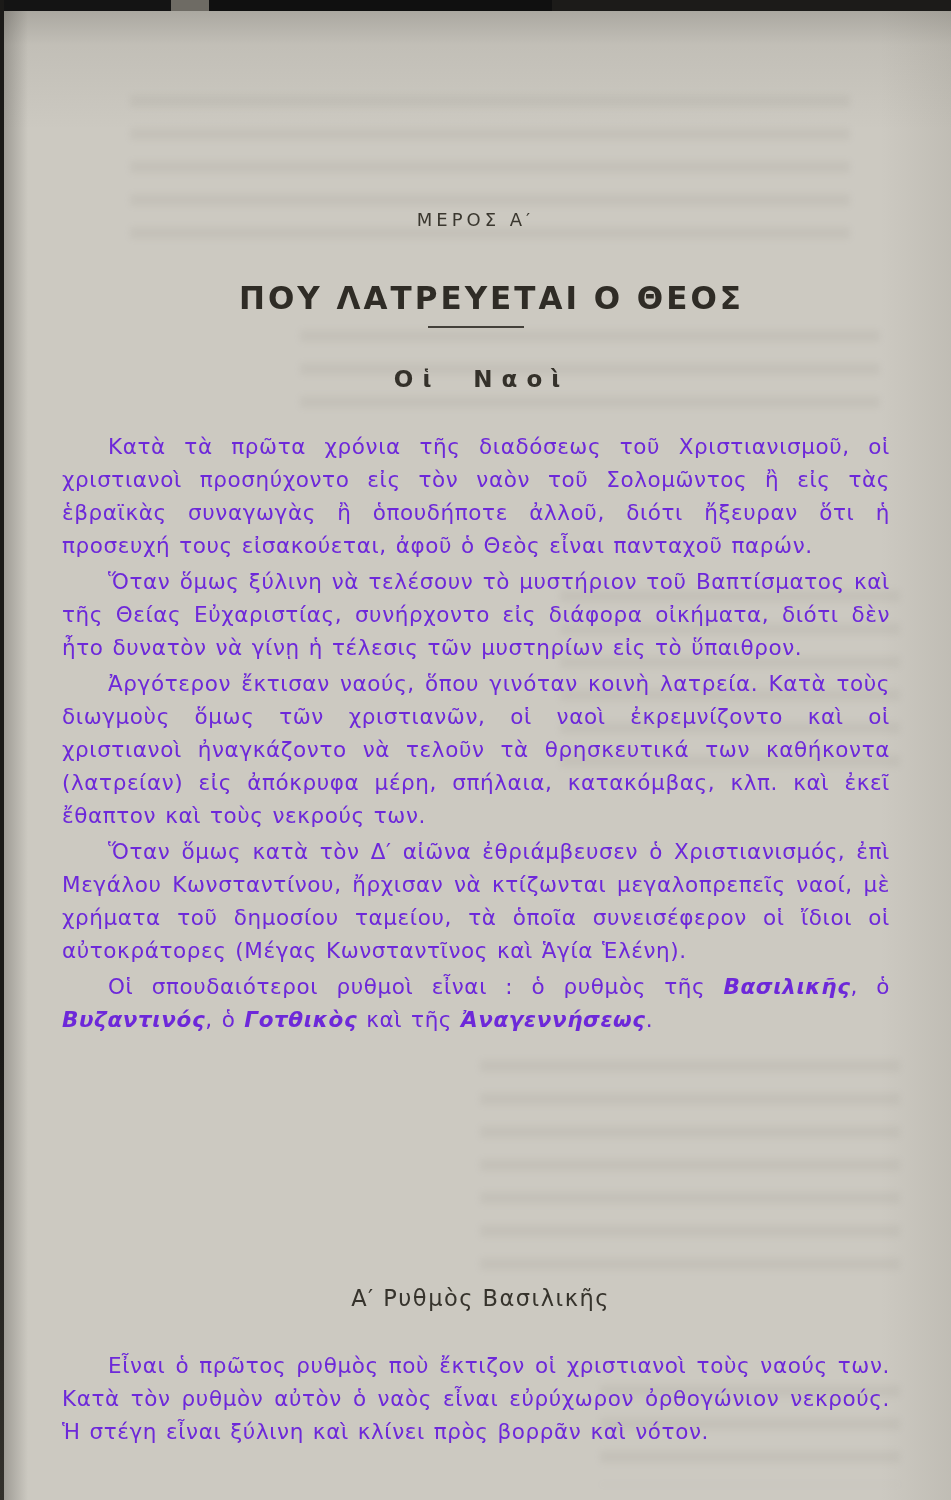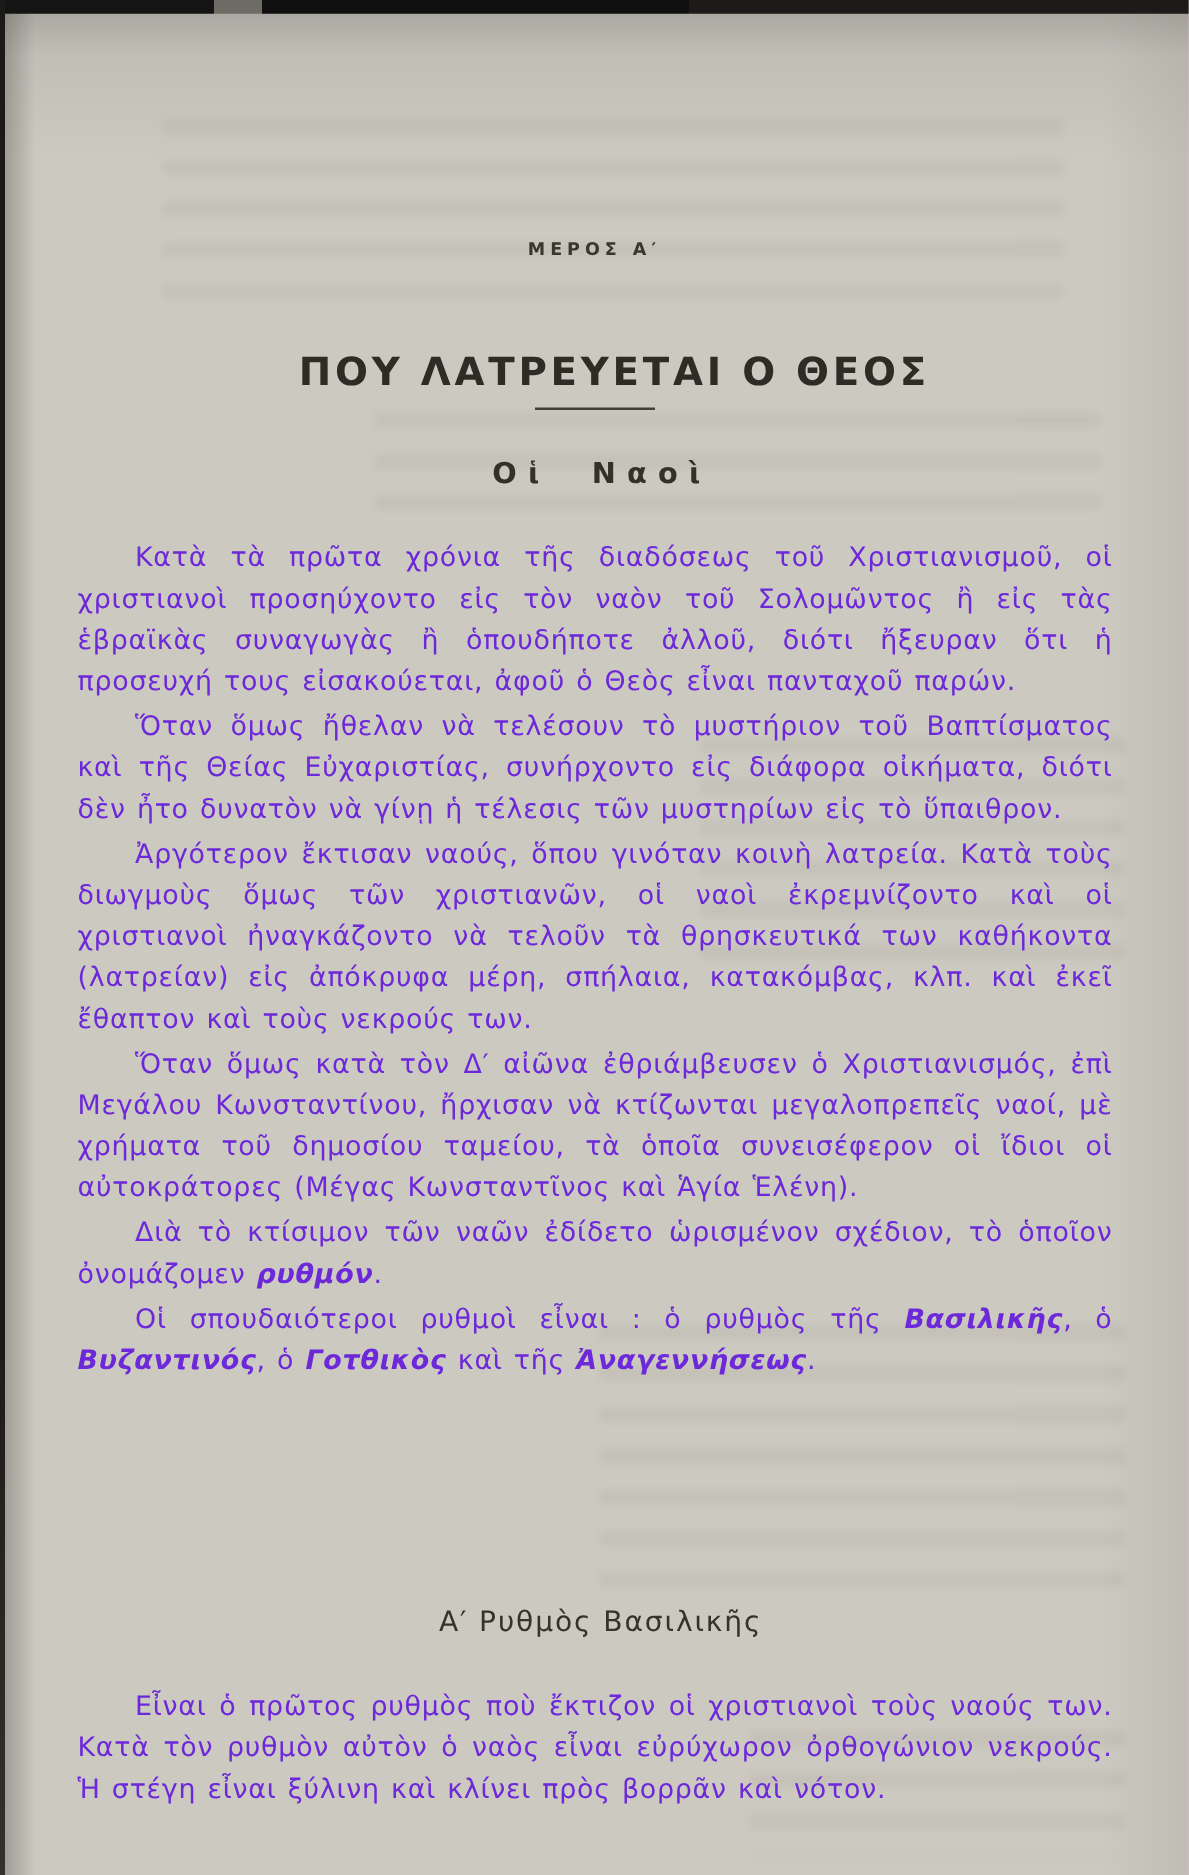--- a/index.html
+++ b/index.html
@@ -32,22 +32,22 @@
     background: repeating-linear-gradient(180deg, rgba(140,136,127,.30) 0 12px, rgba(0,0,0,0) 12px 33px);
     filter: blur(3px); opacity: .38;
   }
   .bleed.b1 { left: 130px; top: 95px;  width: 720px; height: 165px; }
   .bleed.b2 { left: 300px; top: 330px; width: 580px; height: 95px; }
   .bleed.b3 { left: 560px; top: 590px; width: 340px; height: 180px; }
   .bleed.b4 { left: 480px; top: 1060px; width: 420px; height: 230px; }
   .bleed.b5 { left: 600px; top: 1385px; width: 300px; height: 100px; }
 
   .part {
-    position: absolute; top: 192px; left: 0; width: 100%;
-    text-align: center; font-size: 14px; letter-spacing: 4px; color: #3a372f; font-weight: bold;
+    position: absolute; top: 209px; left: 0; width: 100%;
+    text-align: center; font-size: 18px; letter-spacing: 4px; color: #3a372f;
   }
   .title {
     position: absolute; top: 264px; left: 0; width: 100%; margin: 16px;
     text-align: center; font-size: 31px; font-weight: 700;
     letter-spacing: 3px; color: #2f2c26;
   }
   .rule {
     position: absolute; top: 326px; left: 50%; transform: translateX(-50%);
     width: 96px; height: 0; border-top: 2px solid #43403a;
   }
@@ -88,24 +88,23 @@
   <div class="part">ΜΕΡΟΣ Α′</div>
 
   <h1 class="title">ΠΟΥ ΛΑΤΡΕΥΕΤΑΙ Ο ΘΕΟΣ</h1>
 
   <div class="rule"></div>
 
   <h2 class="subtitle">Οἱ Ναοὶ</h2>
 
   <div class="body-main">
     <p>Κατὰ τὰ πρῶτα χρόνια τῆς διαδόσεως τοῦ Χριστιανισμοῦ, οἱ χριστιανοὶ προσηύχοντο εἰς τὸν ναὸν τοῦ Σολομῶντος ἢ εἰς τὰς ἑβραϊκὰς συναγωγὰς ἢ ὁπουδήποτε ἀλλοῦ, διότι ἤξευραν ὅτι ἡ προσευχή τους εἰσακούεται, ἀφοῦ ὁ Θεὸς εἶναι πανταχοῦ παρών.</p>
-    <p>Ὅταν ὅμως ἤθελαν νὰ τελέσουν τὸ μυστήριον τοῦ Βαπτίσματος καὶ τῆς Θείας Εὐχαριστίας, συνήρχοντο εἰς διάφορα οἰκήματα, διότι δὲν ἦτο δυνατὸν νὰ γίνῃ ἡ τέλεσις τῶν μυστηρίων εἰς τὸ ὕπαιθρον.</p>
+    <p>Ὅταν ὅμως ξύλινη νὰ τελέσουν τὸ μυστήριον τοῦ Βαπτίσματος καὶ τῆς Θείας Εὐχαριστίας, συνήρχοντο εἰς διάφορα οἰκήματα, διότι δὲν ἦτο δυνατὸν νὰ γίνῃ ἡ τέλεσις τῶν μυστηρίων εἰς τὸ ὕπαιθρον.</p>
     <p>Ἀργότερον ἔκτισαν ναούς, ὅπου γινόταν κοινὴ λατρεία. Κατὰ τοὺς διωγμοὺς ὅμως τῶν χριστιανῶν, οἱ ναοὶ ἐκρεμνίζοντο καὶ οἱ χριστιανοὶ ἠναγκάζοντο νὰ τελοῦν τὰ θρησκευτικά των καθήκοντα (λατρείαν) εἰς ἀπόκρυφα μέρη, σπήλαια, κατακόμβας, κλπ. καὶ ἐκεῖ ἔθαπτον καὶ τοὺς νεκρούς των.</p>
     <p>Ὅταν ὅμως κατὰ τὸν Δ′ αἰῶνα ἐθριάμβευσεν ὁ Χριστιανισμός, ἐπὶ Μεγάλου Κωνσταντίνου, ἤρχισαν νὰ κτίζωνται μεγαλοπρεπεῖς ναοί, μὲ χρήματα τοῦ δημοσίου ταμείου, τὰ ὁποῖα συνεισέφερον οἱ ἴδιοι οἱ αὐτοκράτορες (Μέγας Κωνσταντῖνος καὶ Ἁγία Ἑλένη).</p>
-    <p><span>Διὰ τὸ κτίσιμον τῶν ναῶν ἐδίδετο ὡρισμένον σχέδιον, τὸ ὁποῖον ὀνομάζομεν </span><span class="emph">ρυθμόν</span><span>.</span></p>
     <p><span>Οἱ σπουδαιότεροι ρυθμοὶ εἶναι : ὁ ρυθμὸς τῆς </span><span class="emph">Βασιλικῆς</span><span>, ὁ </span><span class="emph">Βυζαντινός</span><span>, ὁ </span><span class="emph">Γοτθικὸς</span><span> καὶ τῆς </span><span class="emph">Ἀναγεννήσεως</span><span>.</span></p>
   </div>
 
   <h3 class="section">Α′ Ρυθμὸς Βασιλικῆς</h3>
 
   <div class="body-sec">
     <p>Εἶναι ὁ πρῶτος ρυθμὸς ποὺ ἔκτιζον οἱ χριστιανοὶ τοὺς ναούς των. Κατὰ τὸν ρυθμὸν αὐτὸν ὁ ναὸς εἶναι εὐρύχωρον ὀρθογώνιον νεκρούς. Ἡ στέγη εἶναι ξύλινη καὶ κλίνει πρὸς βορρᾶν καὶ νότον.</p>
   </div>
 
 </main>

